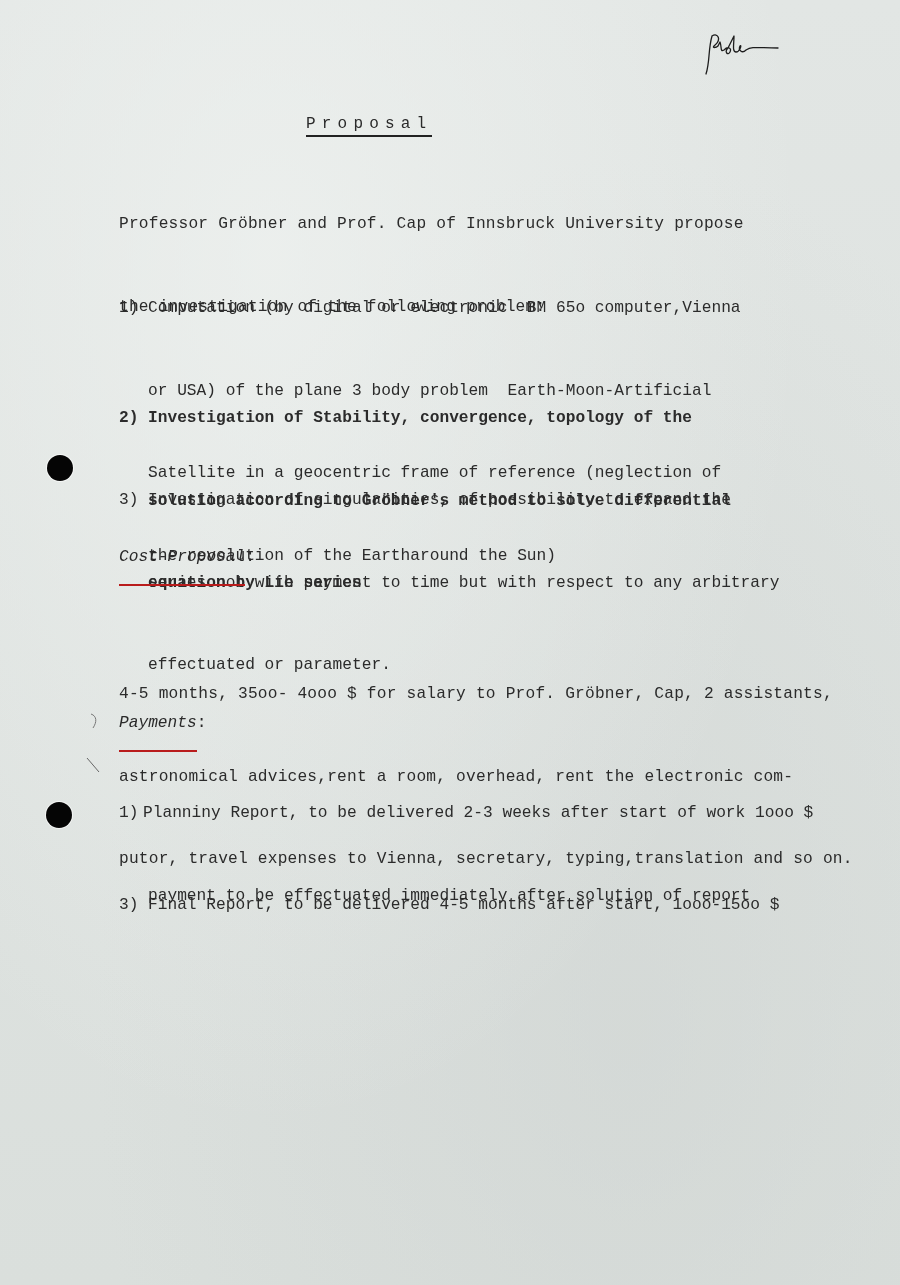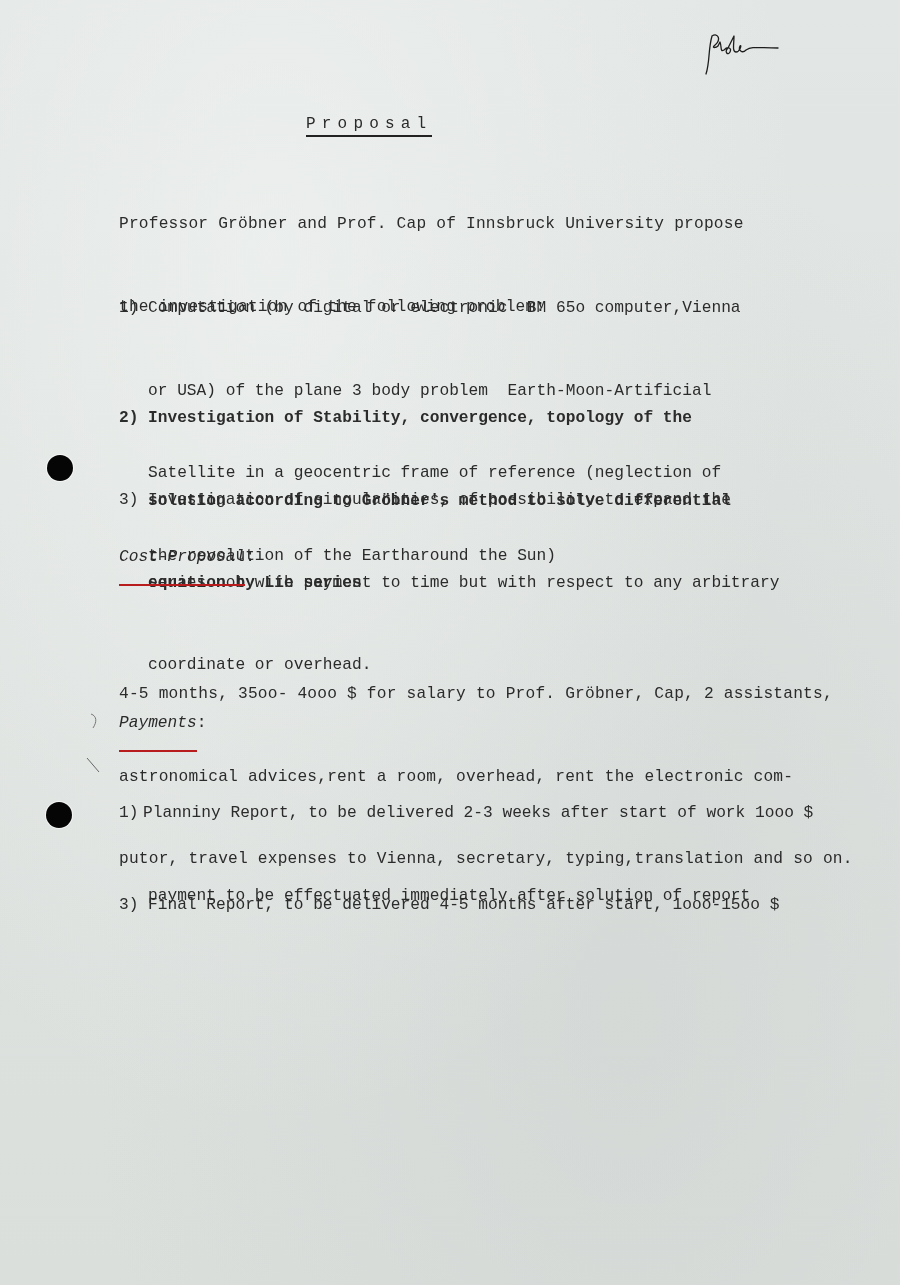--- a/index.html
+++ b/index.html
@@ -120,21 +120,21 @@
 
   <div class="list-item" style="top:350px;font-weight:bold;">
     <div class="line"><span class="num">2)</span><span>Investigation of Stability, convergence, topology of the</span></div>
     <div class="line indent">solution according to Gröbner's method to solve differential</div>
     <div class="line indent">equation by Lie series</div>
   </div>
 
   <div class="list-item" style="top:432px;">
     <div class="line"><span class="num">3)</span><span>Investigation of singularities, of possibility to expand the</span></div>
     <div class="line indent">series not with payment to time but with respect to any arbitrary</div>
-    <div class="line indent">coordinate or overhead.</div>
+    <div class="line indent">effectuated or parameter.</div>
   </div>
 
   <div class="heading" style="left:119px; top:547px;">
     <span class="u">Cost-Proposal</span><span>:</span>
   </div>
 
   <div class="typed" style="left:119px; top:626px;">
     <div>4-5 months, 35oo- 4ooo $ for salary to Prof. Gröbner, Cap, 2 assistants,</div>
     <div>astronomical advices,rent a room, overhead, rent the electronic com-</div>
     <div>putor, travel expenses to Vienna, secretary, typing,translation and so on.</div>

